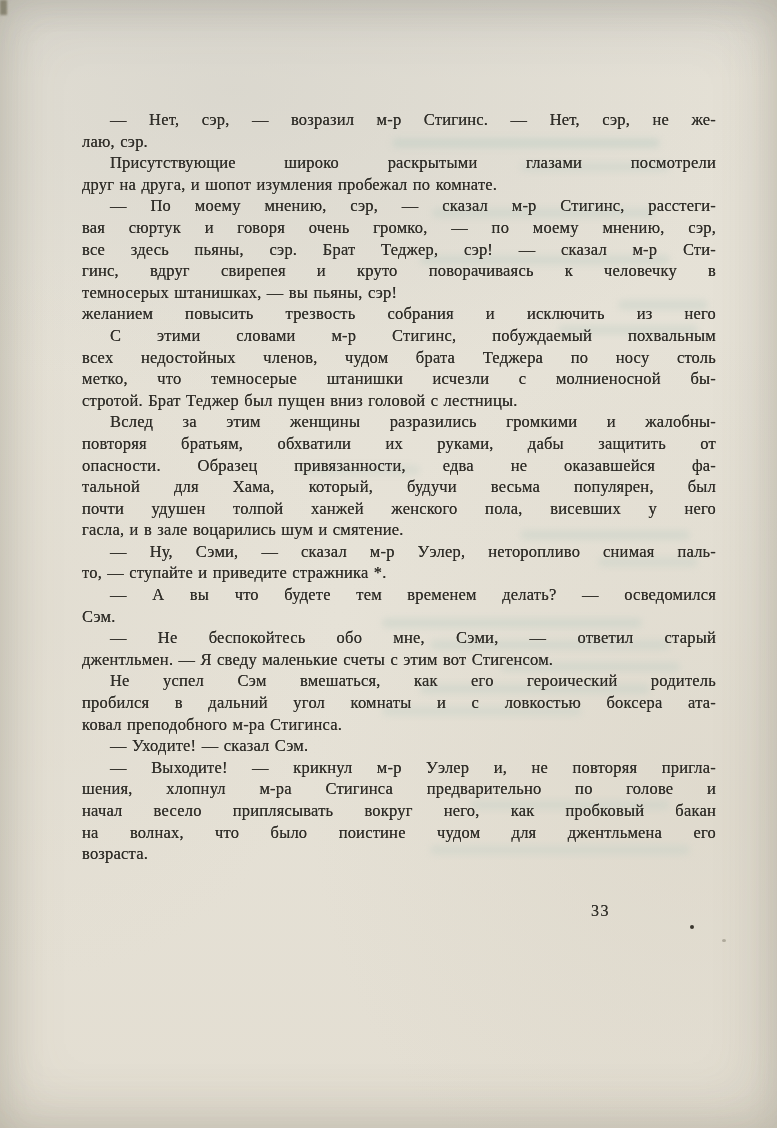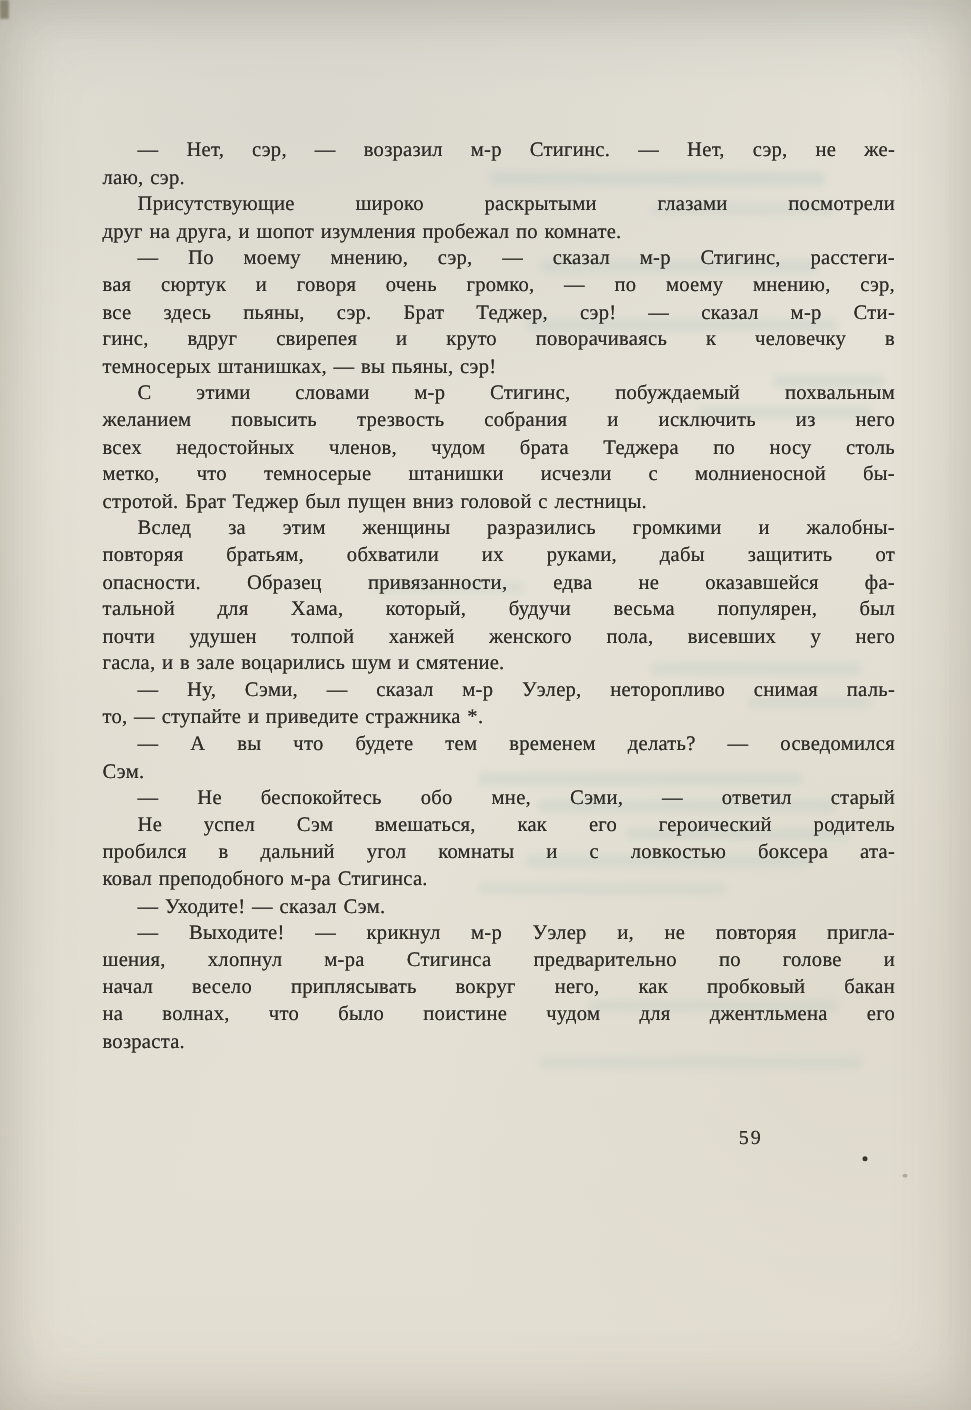--- a/index.html
+++ b/index.html
@@ -144,22 +144,22 @@
         <div class="line last">друг на друга, и шопот изумления пробежал по комнате.</div>
       </div>
       <div class="paragraph">
         <div class="line first">— По моему мнению, сэр, — сказал м-р Стигинс, расстеги-</div>
         <div class="line">вая сюртук и говоря очень громко, — по моему мнению, сэр,</div>
         <div class="line">все здесь пьяны, сэр. Брат Теджер, сэр! — сказал м-р Сти-</div>
         <div class="line">гинс, вдруг свирепея и круто поворачиваясь к человечку в</div>
         <div class="line last">темносерых штанишках, — вы пьяны, сэр!</div>
       </div>
       <div class="paragraph">
+        <div class="line">желанием повысить трезвость собрания и исключить из него</div>
         <div class="line first">С этими словами м-р Стигинс, побуждаемый похвальным</div>
-        <div class="line">желанием повысить трезвость собрания и исключить из него</div>
         <div class="line">всех недостойных членов, чудом брата Теджера по носу столь</div>
         <div class="line">метко, что темносерые штанишки исчезли с молниеносной бы-</div>
         <div class="line last">стротой. Брат Теджер был пущен вниз головой с лестницы.</div>
       </div>
       <div class="paragraph">
         <div class="line first">Вслед за этим женщины разразились громкими и жалобны-</div>
         <div class="line">повторяя братьям, обхватили их руками, дабы защитить от</div>
         <div class="line">опасности. Образец привязанности, едва не оказавшейся фа-</div>
         <div class="line">тальной для Хама, который, будучи весьма популярен, был</div>
         <div class="line">почти удушен толпой ханжей женского пола, висевших у него</div>
@@ -168,37 +168,38 @@
       <div class="paragraph">
         <div class="line first">— Ну, Сэми, — сказал м-р Уэлер, неторопливо снимая паль-</div>
         <div class="line last">то, — ступайте и приведите стражника *.</div>
       </div>
       <div class="paragraph">
         <div class="line first">— А вы что будете тем временем делать? — осведомился</div>
         <div class="line last">Сэм.</div>
       </div>
       <div class="paragraph">
         <div class="line first">— Не беспокойтесь обо мне, Сэми, — ответил старый</div>
+        <div class="line last">джентльмен. — Я сведу маленькие счеты с этим вот Стигенсом.</div>
       </div>
       <div class="paragraph">
         <div class="line first">Не успел Сэм вмешаться, как его героический родитель</div>
         <div class="line">пробился в дальний угол комнаты и с ловкостью боксера ата-</div>
         <div class="line last">ковал преподобного м-ра Стигинса.</div>
       </div>
       <div class="paragraph">
         <div class="line first last">— Уходите! — сказал Сэм.</div>
       </div>
       <div class="paragraph">
         <div class="line first">— Выходите! — крикнул м-р Уэлер и, не повторяя пригла-</div>
         <div class="line">шения, хлопнул м-ра Стигинса предварительно по голове и</div>
         <div class="line">начал весело приплясывать вокруг него, как пробковый бакан</div>
         <div class="line">на волнах, что было поистине чудом для джентльмена его</div>
         <div class="line last">возраста.</div>
       </div>
     </div>
 
-  <div class="folio">59</div>
+  <div class="folio">33</div>
 
   <div class="corner-mark"></div>
   <div class="speck1"></div>
   <div class="speck2"></div>
 
 </div>
 
 </body></html>

